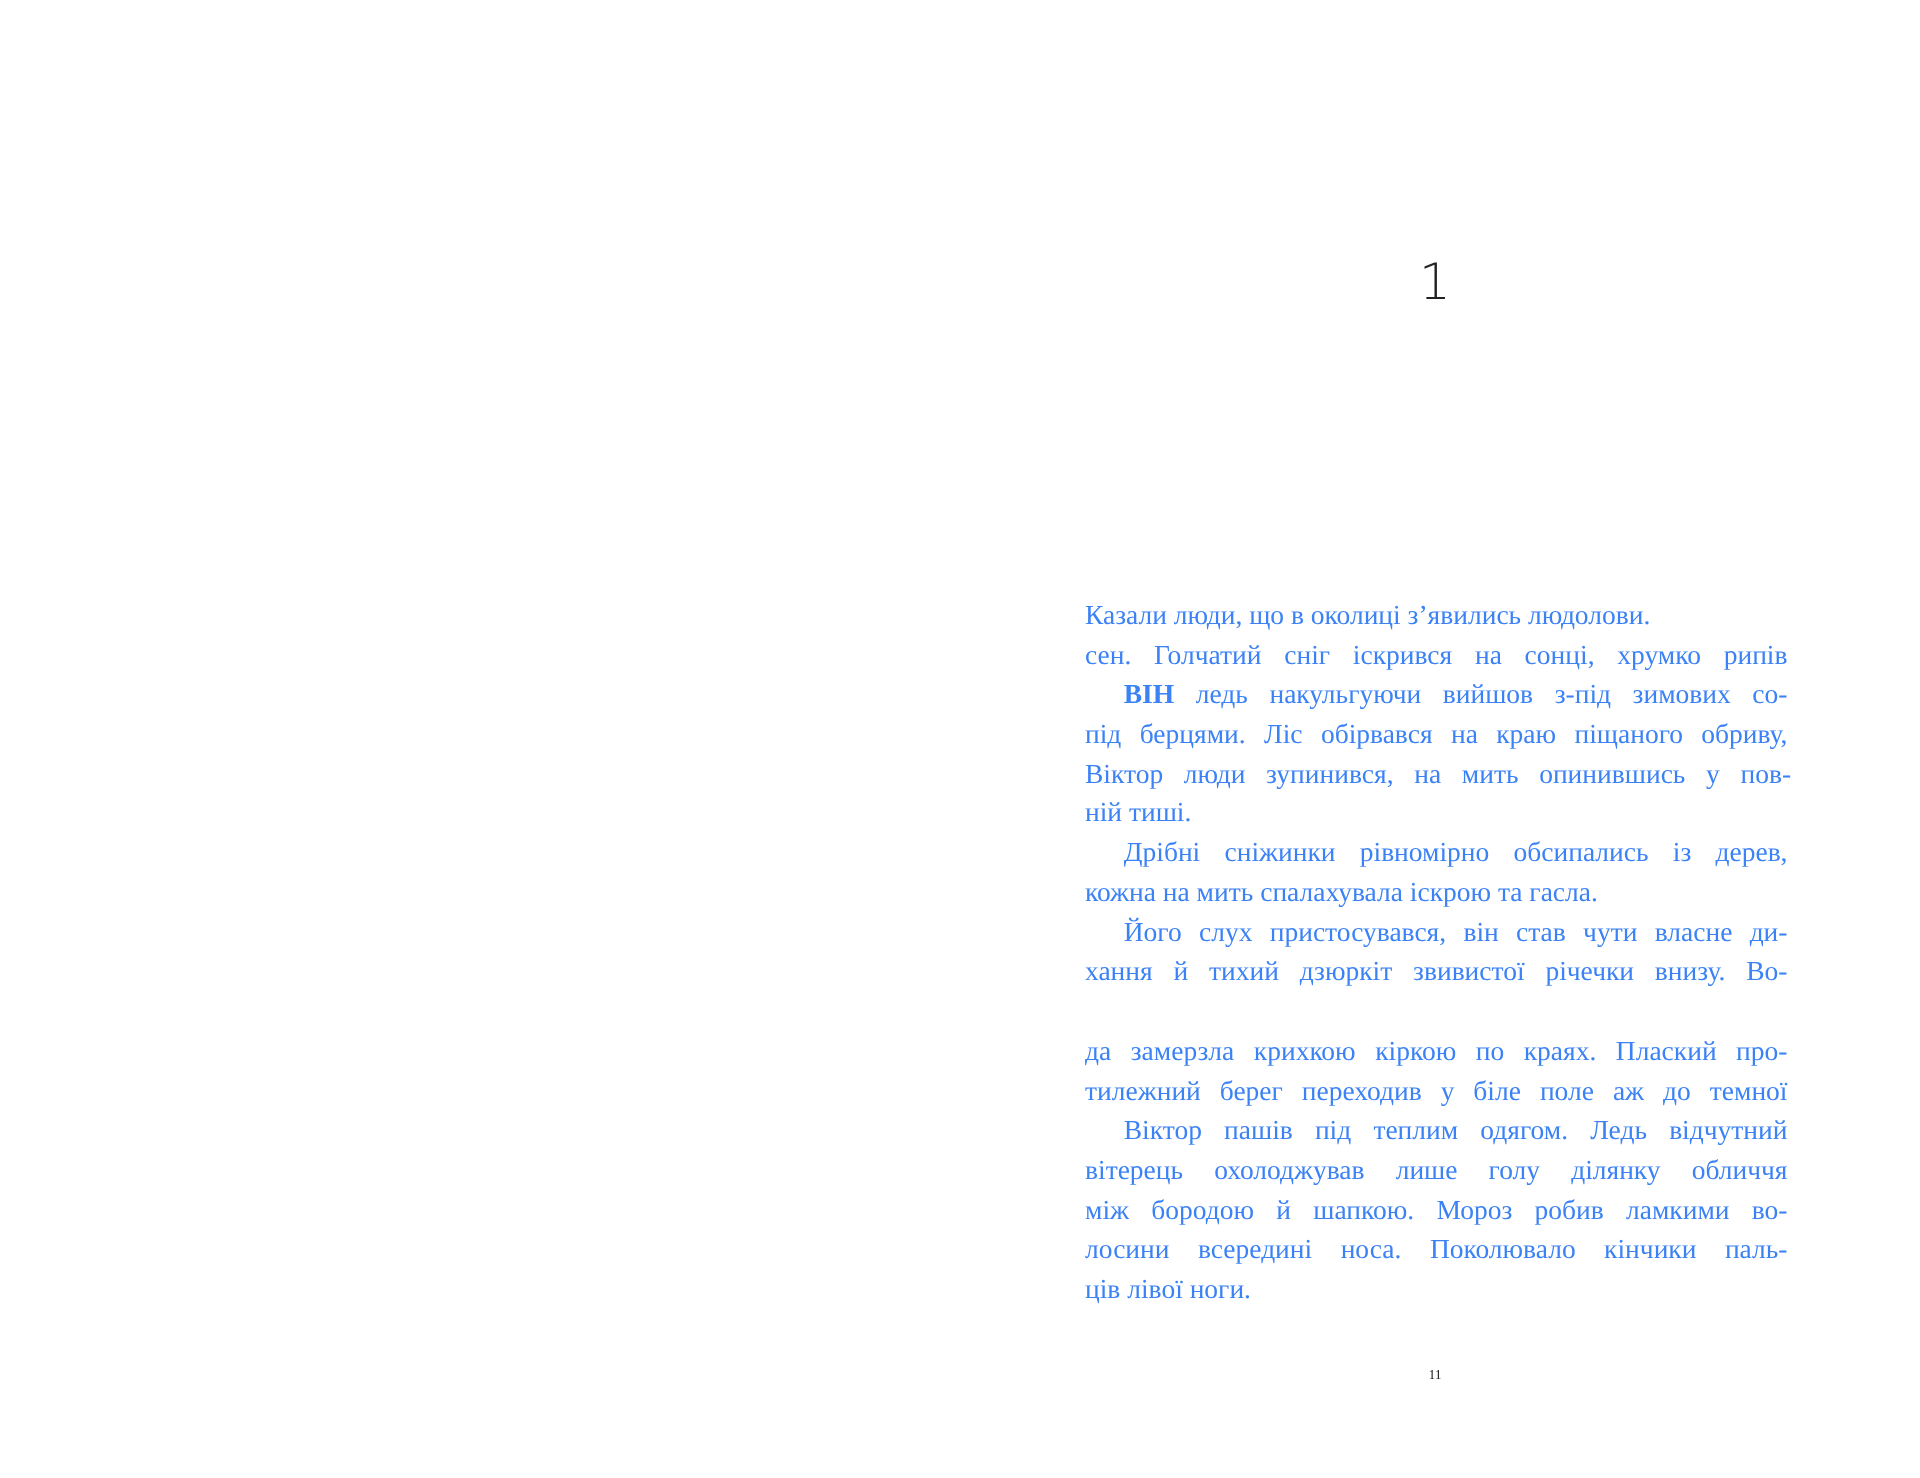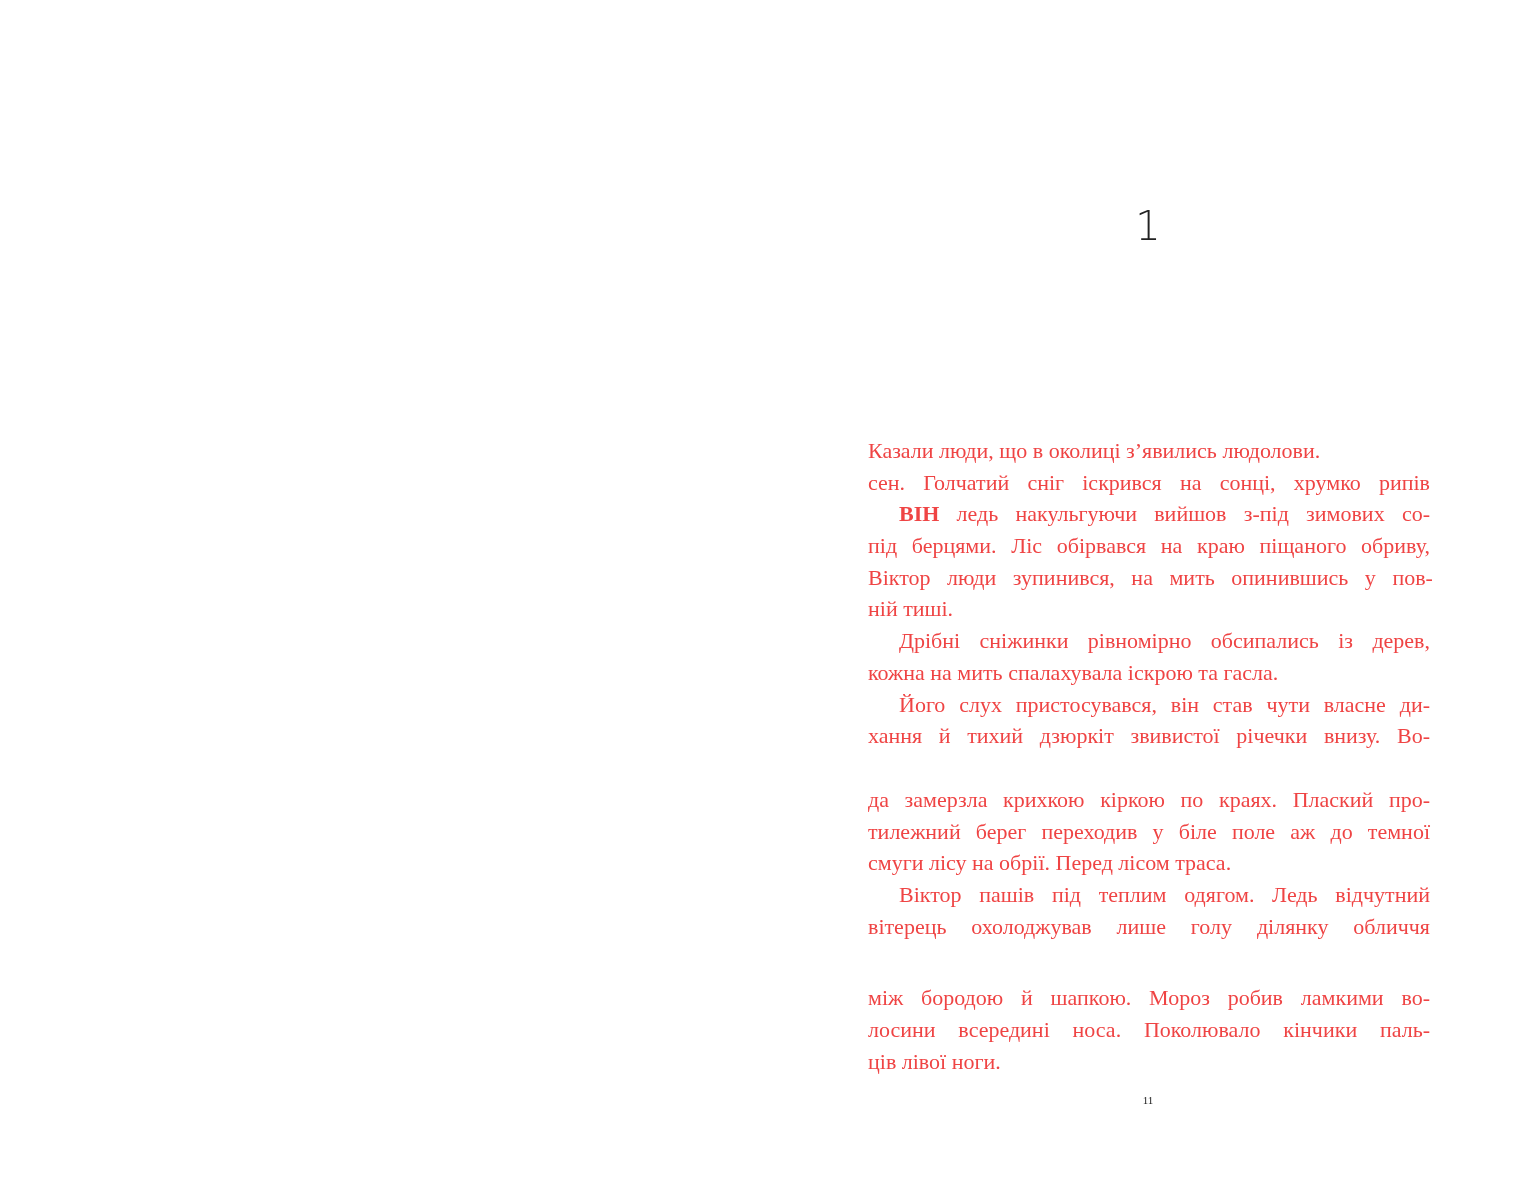--- a/index.html
+++ b/index.html
@@ -41,25 +41,25 @@
       text-align: center;
       font-family: "DejaVu Sans", "Liberation Sans", sans-serif;
       font-size: 40px;
       font-weight: 300;
       color: #222222;
       line-height: 60px;
     }
     .body-text {
       position: absolute;
       left: 868px;
-      top: 435px;
+      top: 476px;
       width: 562px;
       font-size: 22px;
       line-height: 31.7px;
-      color: #ef4444;
+      color: #3b82f6;
     }
     .line {
       display: block;
       white-space: nowrap;
       text-align-last: justify;
       text-align: justify;
       height: 31.7px;
     }
     .line.last {
       text-align-last: left;
@@ -100,23 +100,22 @@
     <span class="line" style="white-space: nowrap; display: block; width: 562px; word-spacing: 11.0402px; box-sizing: border-box;">Віктор люди зупинився, на мить опинившись у пов-</span>
     <span class="line last">ній тиші.</span>
 
     <span class="line indent" style="white-space: nowrap; display: block; width: 562px; word-spacing: 13.8688px; box-sizing: border-box;">Дрібні сніжинки рівномірно обсипались із дерев,</span>
     <span class="line last">кожна на мить спалахувала іскрою та гасла.</span>
 
     <span class="line indent" style="white-space: nowrap; display: block; width: 562px; word-spacing: 8.32366px; box-sizing: border-box;">Його слух пристосувався, він став чути власне ди-</span>
     <span class="line" style="white-space: nowrap; display: block; width: 562px; word-spacing: 11.1496px; box-sizing: border-box;">хання й тихий дзюркіт звивистої річечки внизу. Во-</span>
     <span class="line" style="white-space: nowrap; display: block; width: 562px; word-spacing: 10.1205px; box-sizing: border-box; margin-top: 32px;">да замерзла крихкою кіркою по краях. Плаский про-</span>
     <span class="line" style="white-space: nowrap; display: block; width: 562px; word-spacing: 9.67188px; box-sizing: border-box;">тилежний берег переходив у біле поле аж до темної</span>
-    <span class="line last">смуги лісу на обрії. Перед лісом траса.</span>
 
     <span class="line indent" style="white-space: nowrap; display: block; width: 562px; word-spacing: 12.2135px; box-sizing: border-box;">Віктор пашів під теплим одягом. Ледь відчутний</span>
     <span class="line" style="white-space: nowrap; display: block; width: 562px; word-spacing: 19.3813px; box-sizing: border-box;">вітерець охолоджував лише голу ділянку обличчя</span>
-    <span class="line" style="white-space: nowrap; display: block; width: 562px; word-spacing: 12.308px; box-sizing: border-box; margin-top: 40px;">між бородою й шапкою. Мороз робив ламкими во-</span>
+    <span class="line" style="white-space: nowrap; display: block; width: 562px; word-spacing: 12.308px; box-sizing: border-box;">між бородою й шапкою. Мороз робив ламкими во-</span>
     <span class="line" style="white-space: nowrap; display: block; width: 562px; word-spacing: 17.2625px; box-sizing: border-box;">лосини всередині носа. Поколювало кінчики паль-</span>
     <span class="line last">ців лівої ноги.</span>
   </div>
 
   <div class="page-number">11</div>
 </div>
 
 </body></html>

